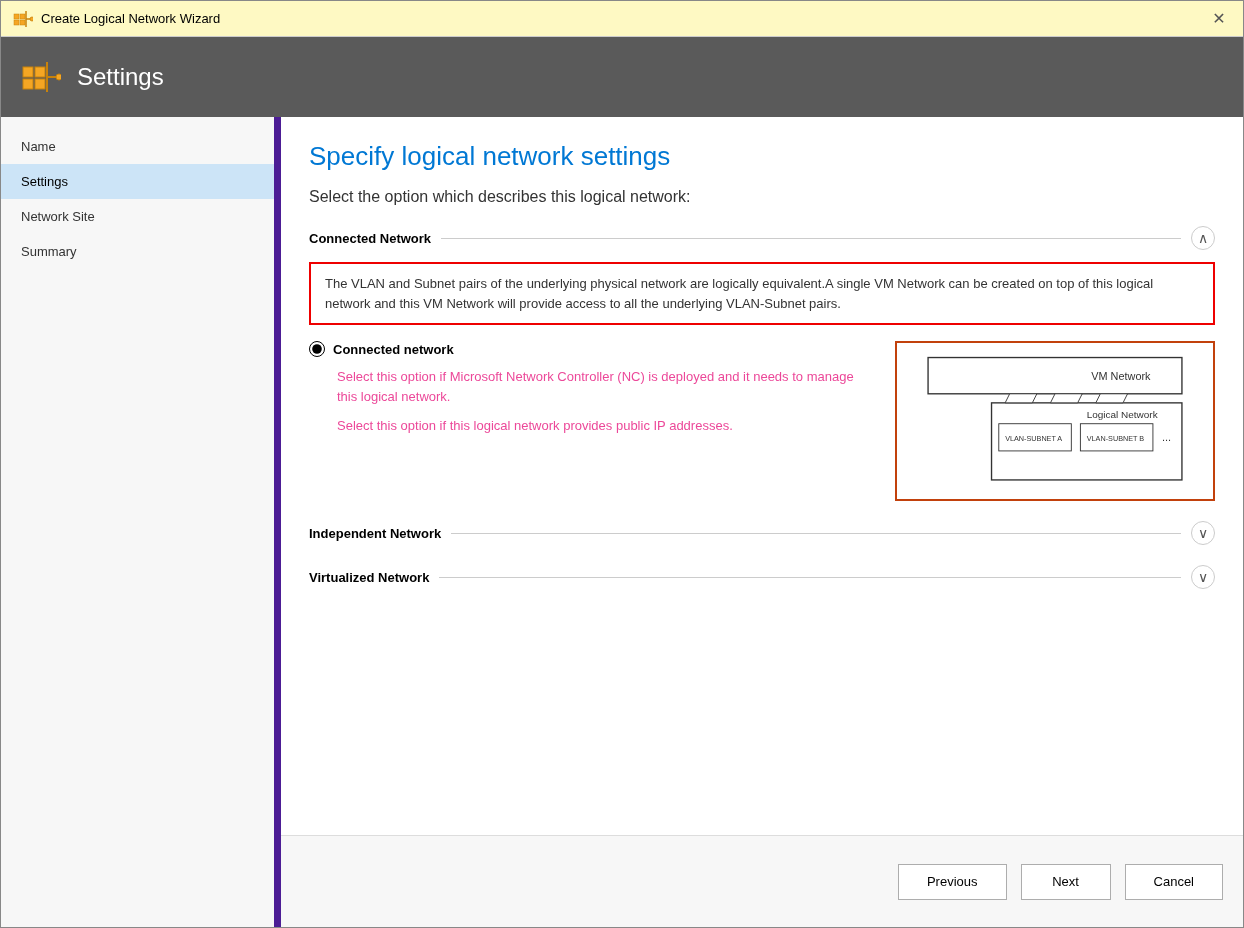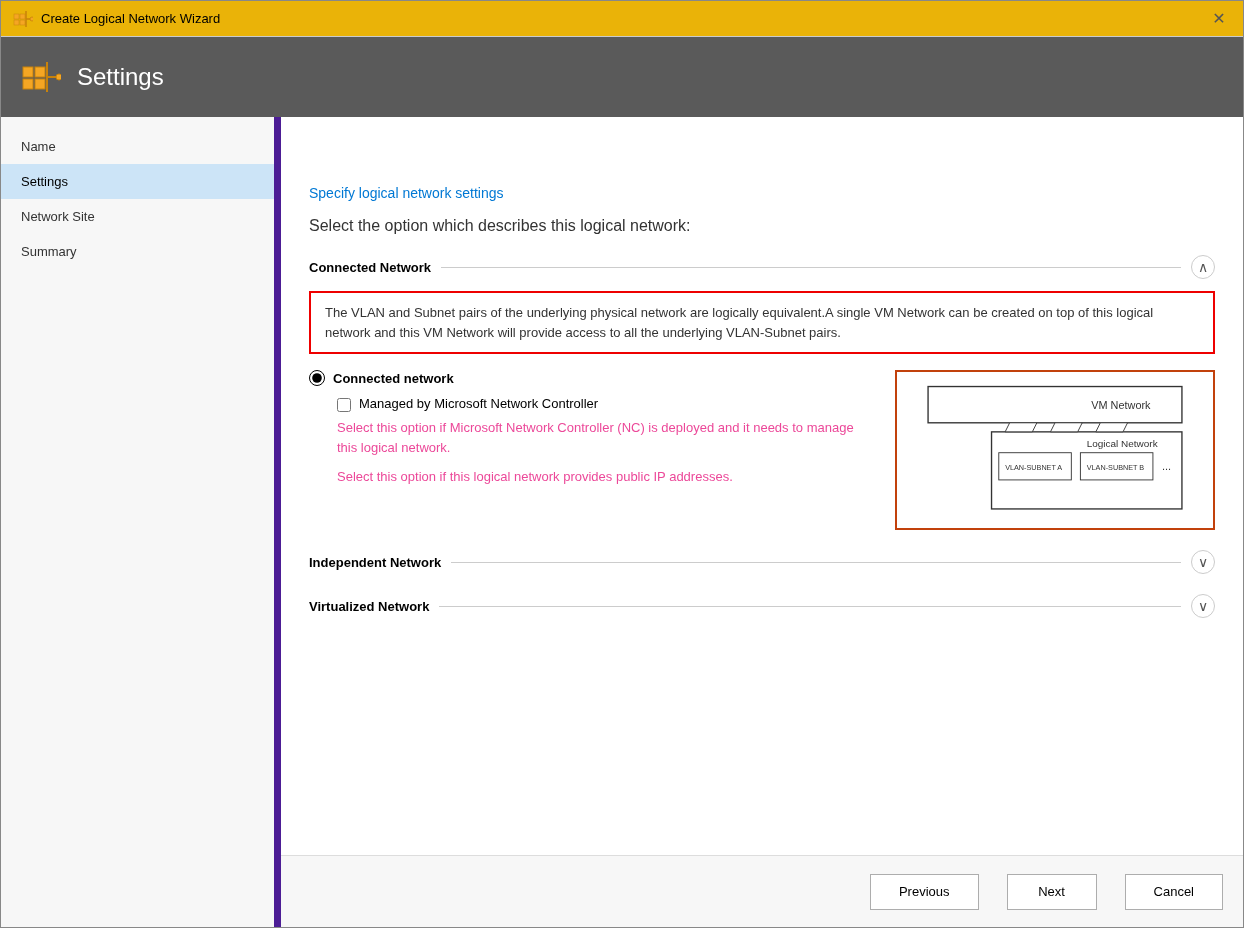--- a/index.html
+++ b/index.html
@@ -15,21 +15,21 @@
     .window {
       width: 1244px;
       height: 928px;
       background: #fff;
       border: 1px solid #888;
       box-shadow: 2px 2px 12px rgba(0,0,0,0.4);
       display: flex;
       flex-direction: column;
     }
     .title-bar {
-      background: #eab308;
+      background: #fef9c3;
       border-bottom: 1px solid #ccc;
       padding: 6px 12px;
       display: flex;
       align-items: center;
       justify-content: space-between;
       height: 36px;
     }
     .title-bar-left {
       display: flex;
       align-items: center;
@@ -103,25 +103,24 @@
     .content-area {
       flex: 1;
       overflow-y: auto;
       padding: 24px 28px;
       position: relative;
     }
     .content-area::-webkit-scrollbar { width: 16px; }
     .content-area::-webkit-scrollbar-track { background: #f0f0f0; border-left: 1px solid #ddd; }
     .content-area::-webkit-scrollbar-thumb { background: #c0c0c0; border: 3px solid #f0f0f0; }
     .page-title {
-      font-size: 14px;
+      font-size: 26px;
       color: #0078d4;
       margin-bottom: 16px;
       font-weight: 300;
-      margin-top: 44px;
     }
     .subtitle {
       color: #333;
       margin-bottom: 20px;
       font-size: 16px;
     }
     .section {
       margin-bottom: 20px;
     }
     .section-header {
@@ -211,22 +210,22 @@
       padding: 10px;
       position: relative;
       background: #fff;
     }
     .footer {
       border-top: 1px solid #ddd;
       padding: 14px 20px;
       background: #f7f7f7;
       display: flex;
       justify-content: flex-end;
-      gap: 28px;
-      height: 72px;
+      gap: 14px;
+      height: 92px;
       align-items: center;
     }
     .btn {
       padding: 8px 28px;
       font-size: 13px;
       border: 1px solid #adadad;
       background: #fff;
       cursor: pointer;
       min-width: 90px;
       height: 36px;
@@ -300,24 +299,20 @@
           <div class="info-box">The VLAN and Subnet pairs of the underlying physical network are logically equivalent.A single VM Network can be created on top of this logical network and this VM Network will provide access to all the underlying VLAN-Subnet pairs.</div>
 
           <div class="connected-network-content">
             <div class="options-panel">
 
               <div class="radio-option">
                 <input type="radio" name="network-type" checked="" style="">
                 <label>Connected network</label>
               </div>
 
-              <div class="sub-option">
-                <input type="checkbox" style="">
-                <label>Managed by Microsoft Network Controller</label>
-              </div>
               <div class="description-text">Select this option if Microsoft Network Controller (NC) is deployed and it needs to manage this logical network.</div>
 
               <div class="description-text">Select this option if this logical network provides public IP addresses.</div>
             </div>
 
             <div class="network-diagram">
               <svg class="diagram-svg" viewBox="0 0 300 150" xmlns="http://www.w3.org/2000/svg">
 
                 <rect x="10" y="5" width="280" height="40" fill="white" stroke="#333" stroke-width="1.5"></rect>
                 <text x="190" y="30" font-size="12" font-family="Segoe UI, sans-serif" fill="#333">VM Network</text>

